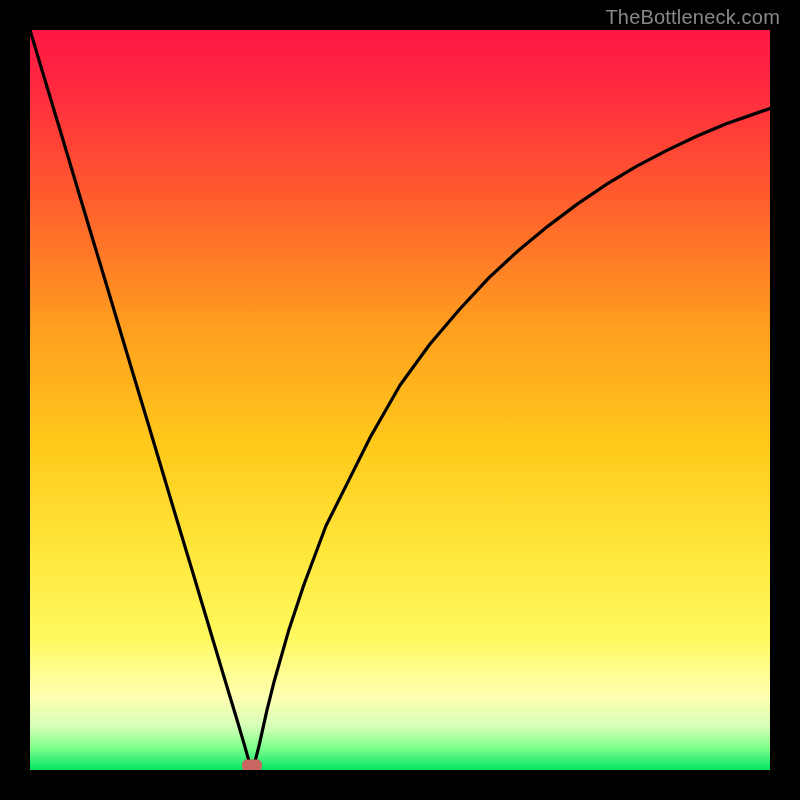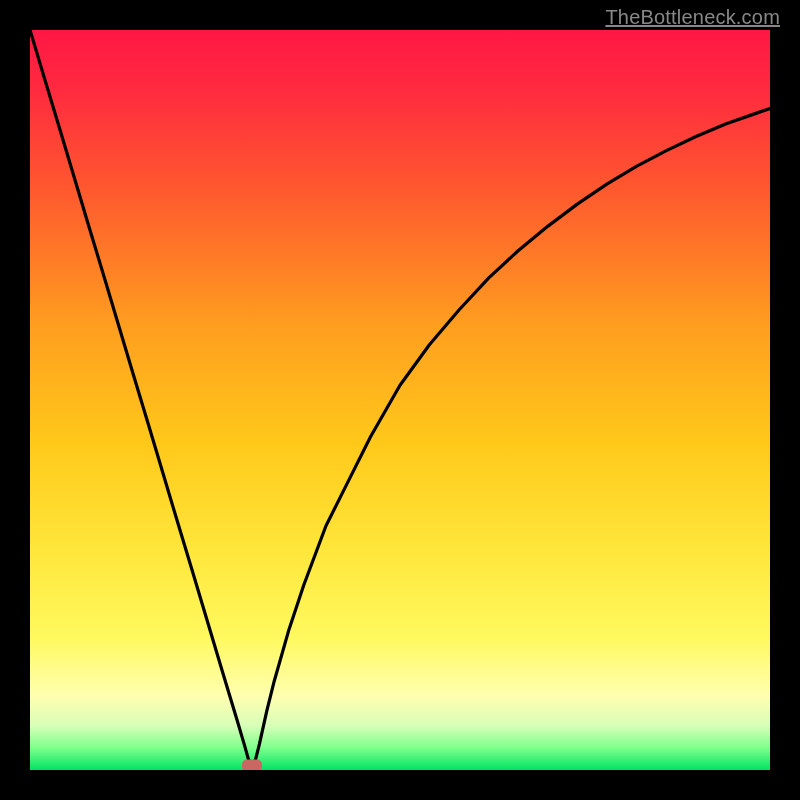--- a/index.html
+++ b/index.html
@@ -14,21 +14,20 @@
   }
   .watermark {
     position: absolute;
     top: 6px;
     right: 20px;
     color: #888;
     font-size: 20px;
     font-weight: 500;
     z-index: 10;
     letter-spacing: 0.2px;
-    text-decoration: underline;
   }
   .plot-area {
     position: absolute;
     left: 30px;
     top: 30px;
     width: 740px;
     height: 740px;
   }
   svg {
     display: block;

